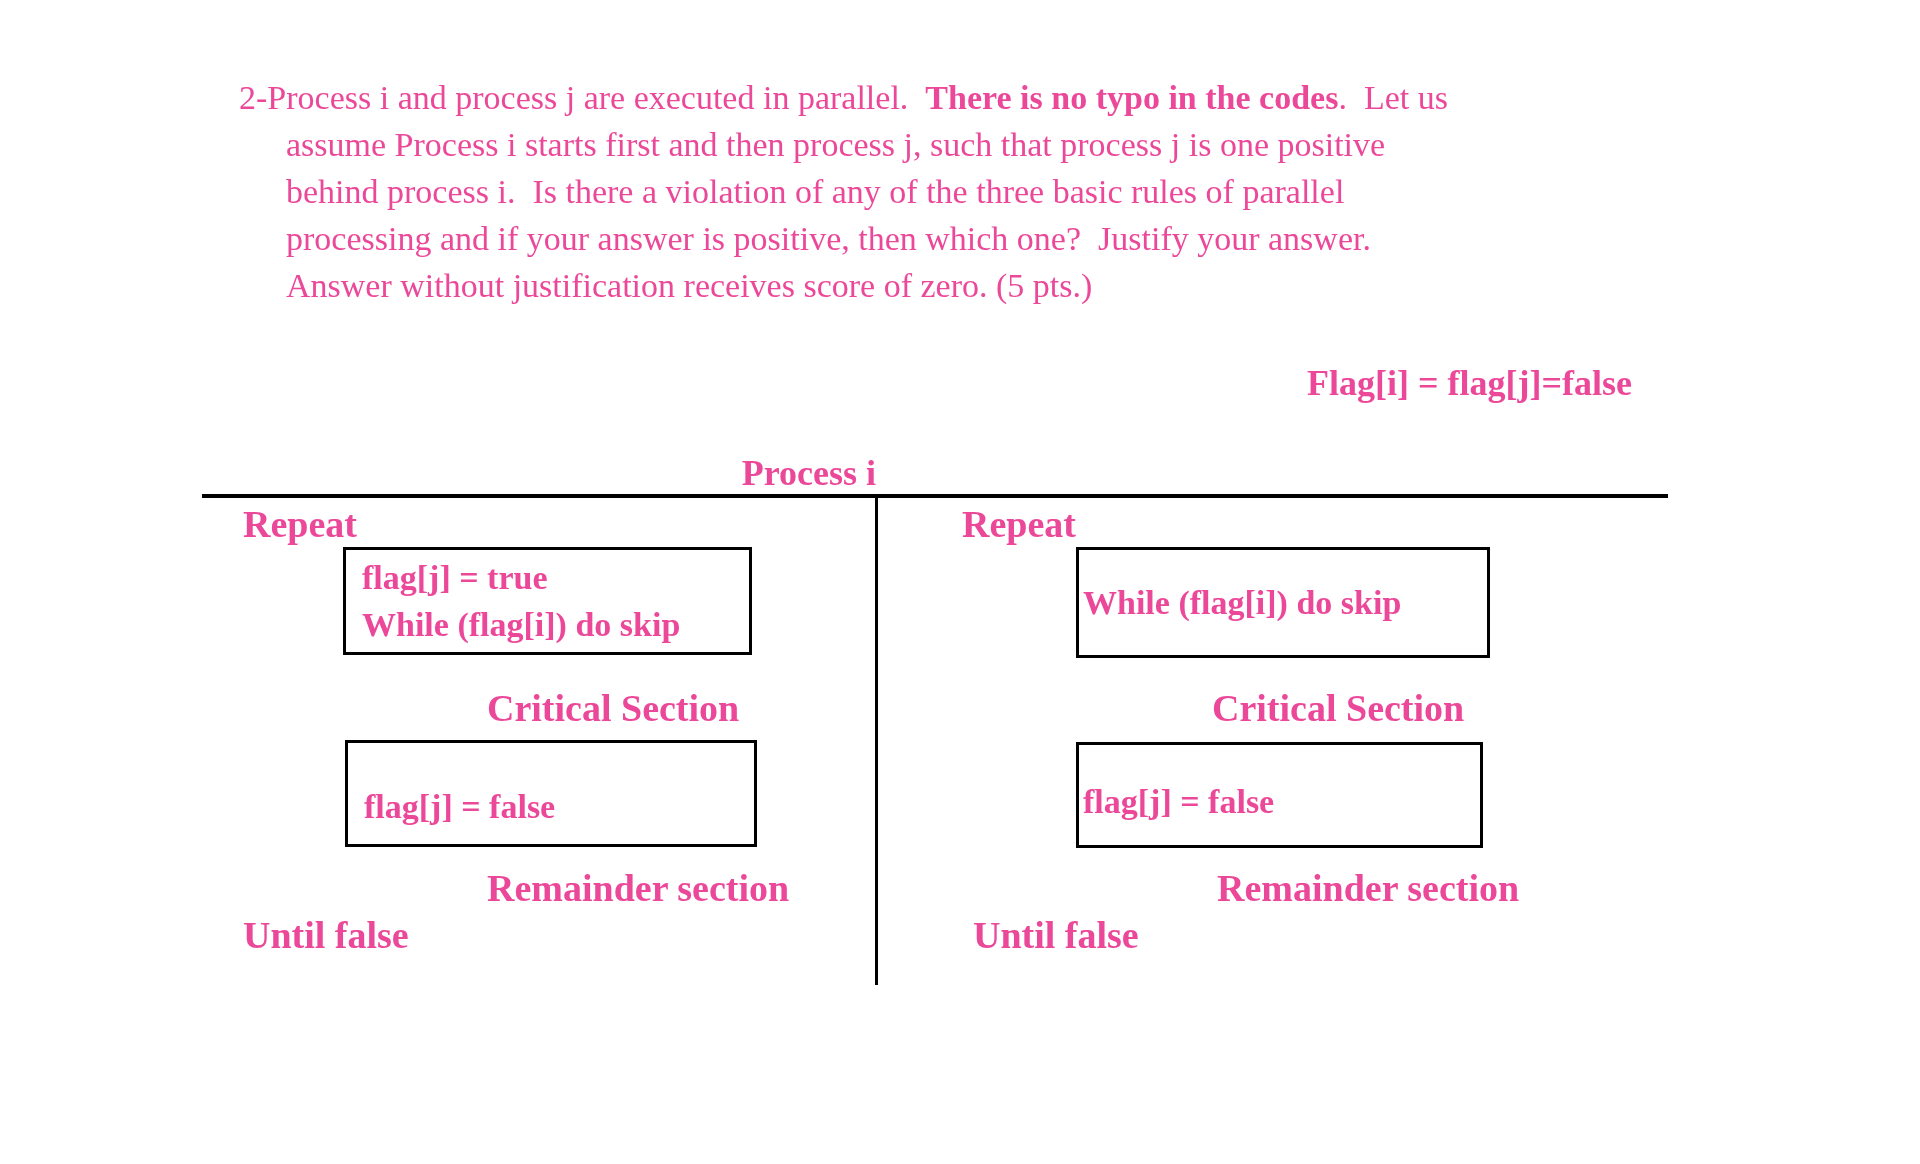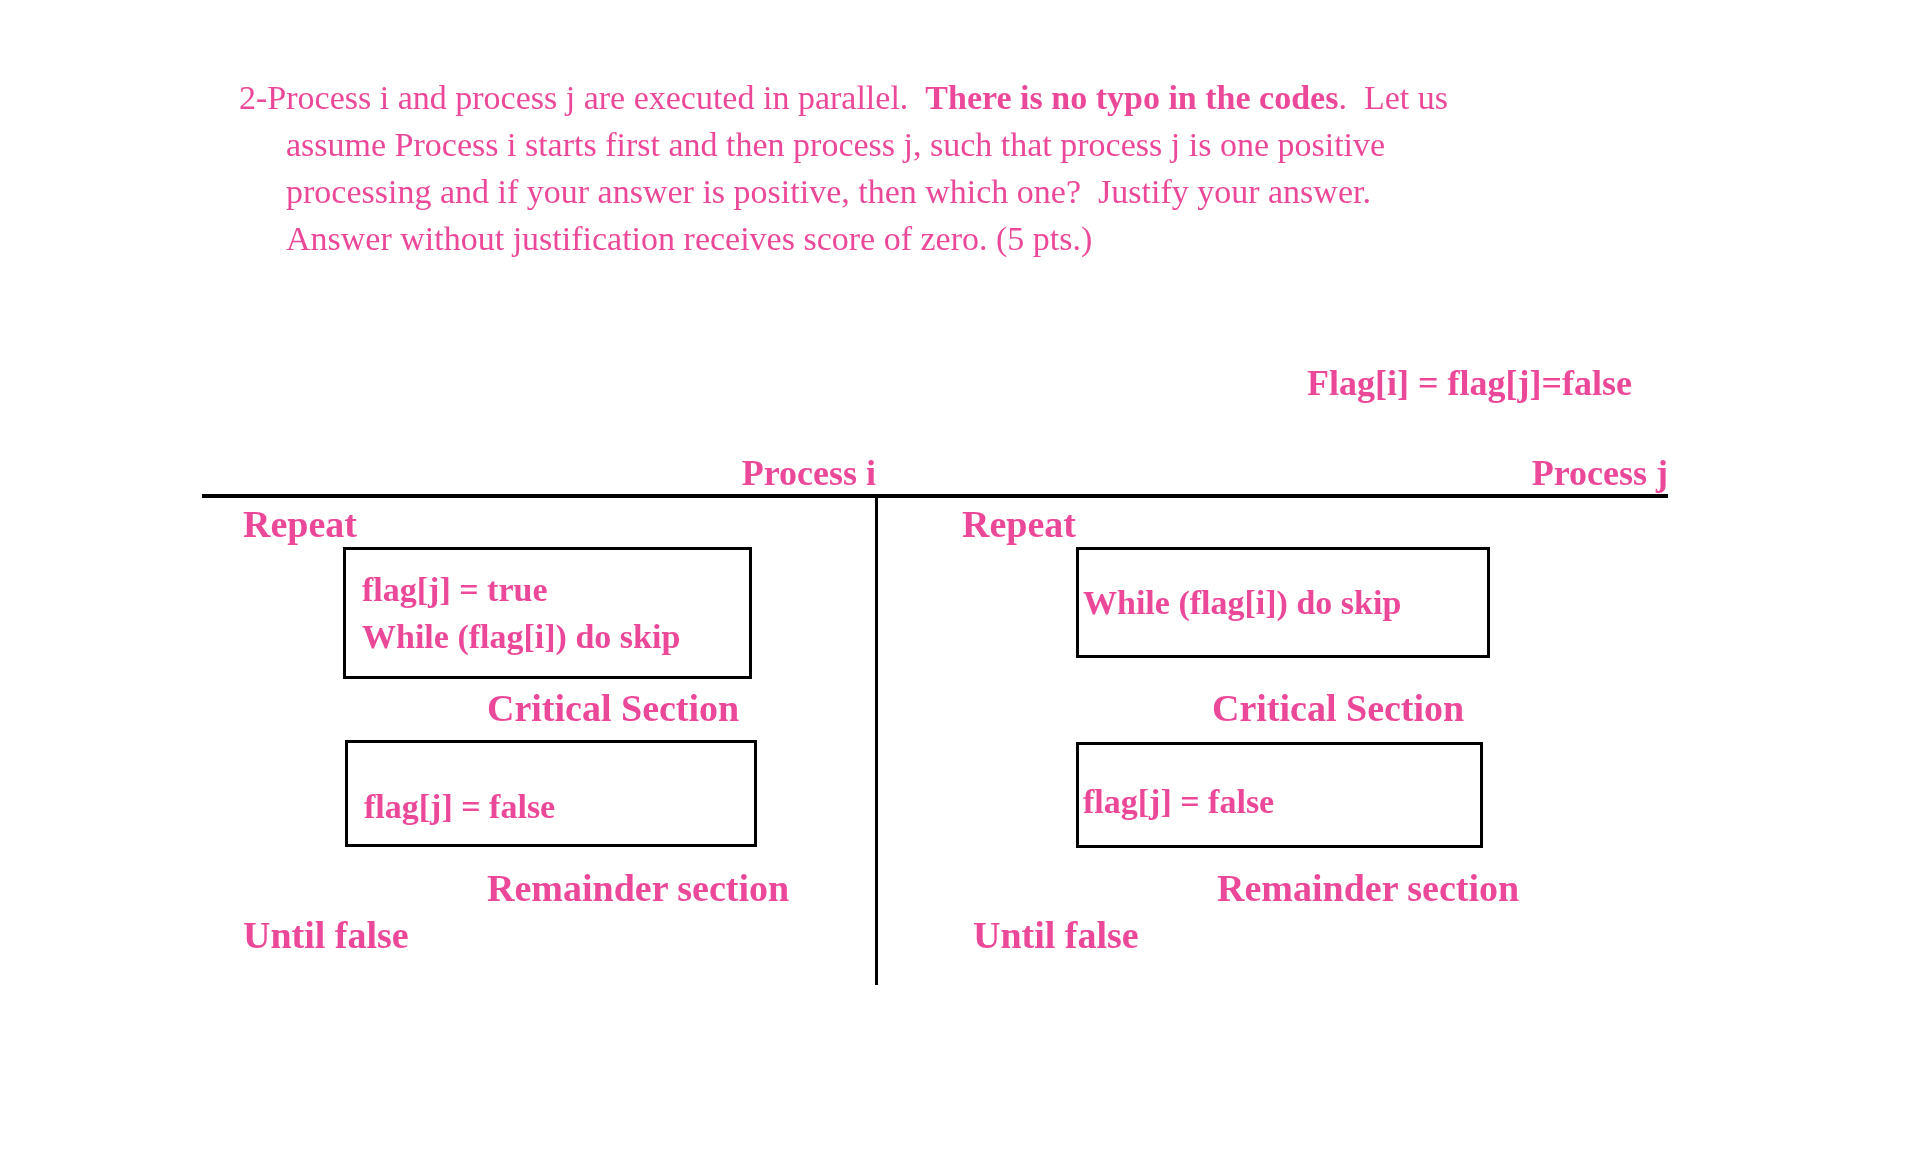--- a/index.html
+++ b/index.html
@@ -81,21 +81,21 @@
     border: 3px solid #000000;
     background: #ffffff;
     display: flex;
     flex-direction: column;
     justify-content: center;
     font-size: 34px;
     font-weight: 700;
     line-height: 47px;
     white-space: nowrap;
   }
-  .entry-box-left  { left: 343px;  top: 547px; width: 409px; height: 132px; padding-left: 16px; }
+  .entry-box-left  { left: 343px;  top: 547px; width: 409px; height: 108px; padding-left: 16px; }
   .entry-box-right { left: 1076px; top: 547px; width: 414px; height: 111px; padding-left: 4px; }
   .exit-box-left   { left: 345px;  top: 740px; width: 412px; height: 107px; padding-left: 16px; justify-content: flex-end; padding-bottom: 14px; }
   .exit-box-right  { left: 1076px; top: 742px; width: 407px; height: 106px; padding-left: 4px;  justify-content: flex-end; padding-bottom: 20px; }
 
   
   .repeat-left     { left: 243px;  top: 504px; }
   .repeat-right    { left: 962px;  top: 504px; }
   .critical-left   { left: 487px;  top: 688px; }
   .critical-right  { left: 1212px; top: 688px; }
   .remainder-left  { left: 487px;  top: 868px; }
@@ -106,28 +106,28 @@
 </head>
 <body>
 
 <div class="page">
 
   <div class="abs question">
     <div class="q-line first">
       <span>2-Process i and process j are executed in parallel.&nbsp; </span><span class="q-bold">There is no typo in the codes</span><span>.&nbsp; Let us</span>
     </div>
     <div class="q-line">assume Process i starts first and then process j, such that process j is one positive</div>
+    <div class="q-line">behind process i.&nbsp; Is there a violation of any of the three basic rules of parallel</div>
     <div class="q-line">processing and if your answer is positive, then which one?&nbsp; Justify your answer.</div>
     <div class="q-line">Answer without justification receives score of zero. (5 pts.)</div>
   </div>
 
   <div class="abs init-line">Flag[i] = flag[j]=false</div>
 
   <div class="abs col-header left">Process i</div>
-  <div class="abs col-header right">Process j</div>
 
   <div class="abs hline"></div>
   <div class="abs vline"></div>
 
   <div class="abs tbl-text repeat-left">Repeat</div>
 
   <div class="abs code-box entry-box-left">
     <div>flag[j] = true</div>
     <div>While (flag[i]) do skip</div>
   </div>

